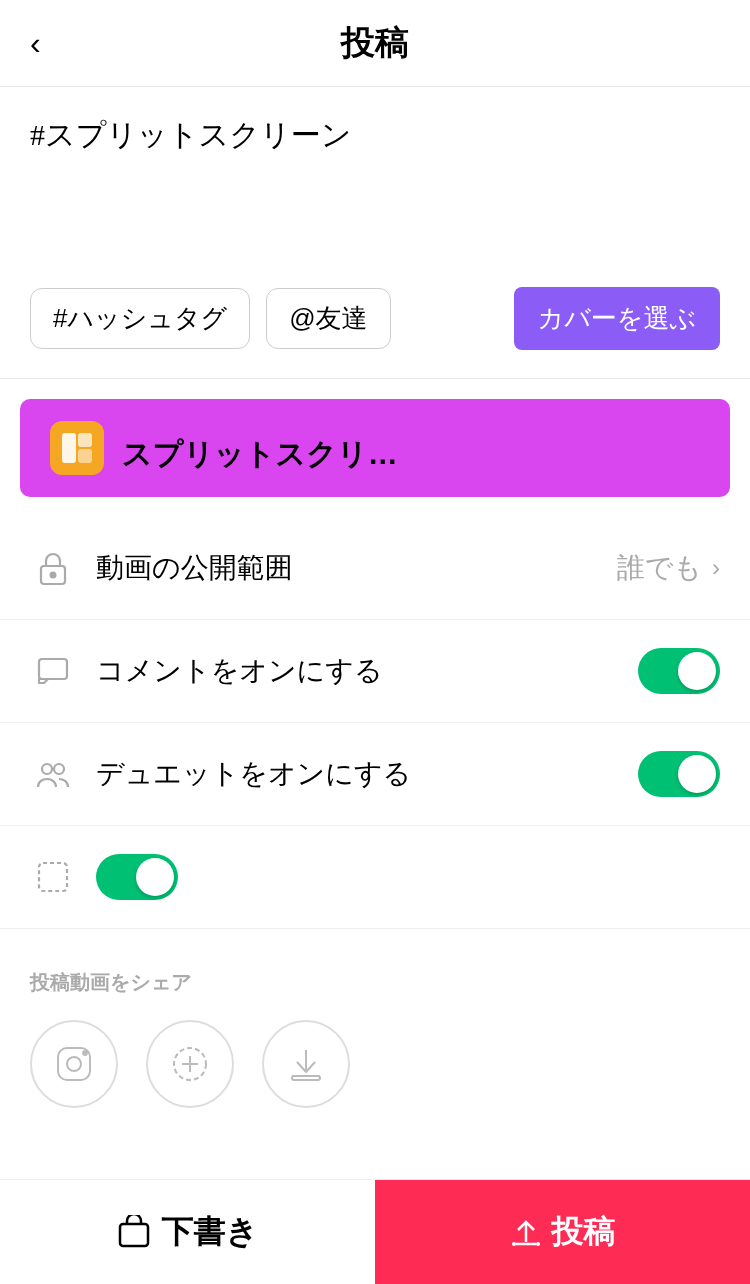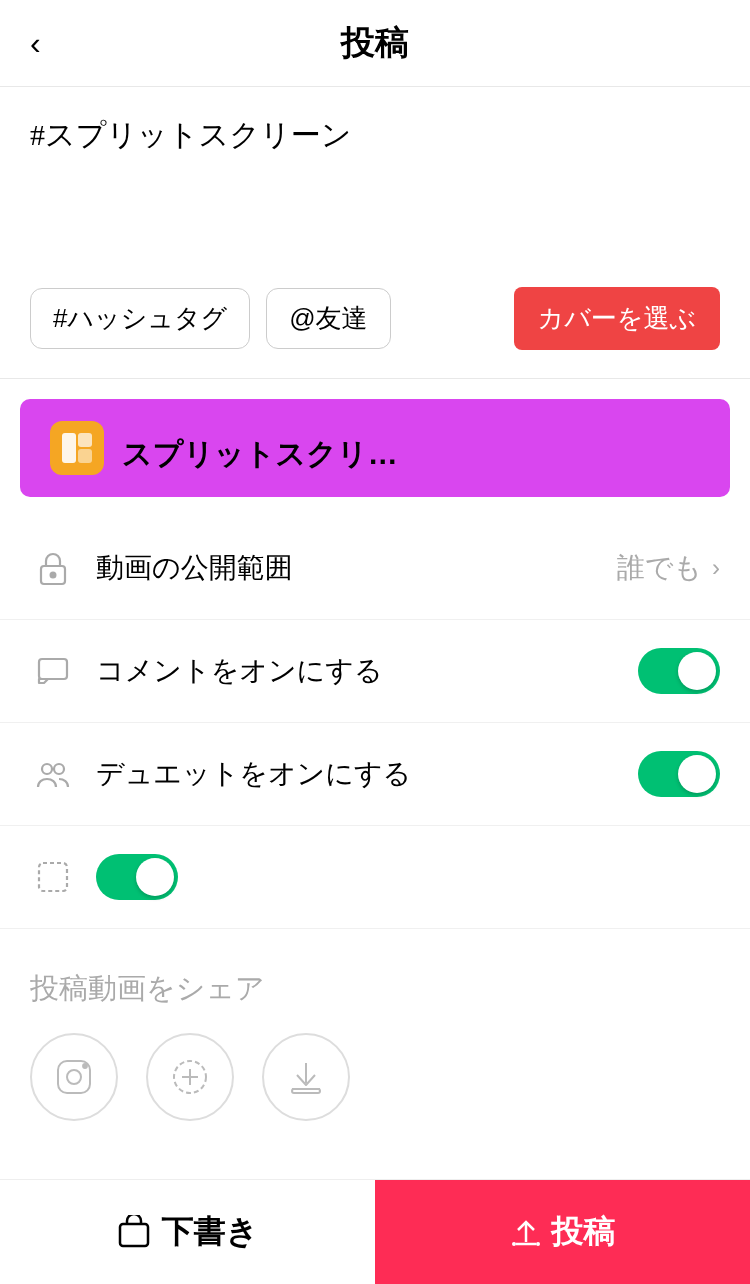--- a/index.html
+++ b/index.html
@@ -57,21 +57,21 @@
       border: 1.5px solid #ccc;
       background: #fff;
       border-radius: 12px;
       padding: 12px 22px;
       font-size: 26px;
       color: #000;
       cursor: pointer;
     }
     .cover-btn {
       margin-left: auto;
-      background: #ef4444;
+      background: #8b5cf6;
       color: #fff;
       border: none;
       border-radius: 8px;
       padding: 14px 24px;
       font-size: 26px;
       cursor: pointer;
     }
 
     
     .divider {
@@ -174,23 +174,24 @@
       border-radius: 50%;
       background: #fff;
       box-shadow: 0 2px 4px rgba(0,0,0,0.2);
     }
 
     
     .share-section {
       padding: 30px 30px 20px;
     }
     .share-label {
-      font-size: 29px;
+      font-size: 20px;
       color: #aaa;
       margin-bottom: 24px;
+      font-weight: bold;
     }
     .share-icons {
       display: flex;
       gap: 28px;
     }
     .share-icon-btn {
       width: 88px;
       height: 88px;
       border-radius: 50%;
       border: 2px solid #ddd;

